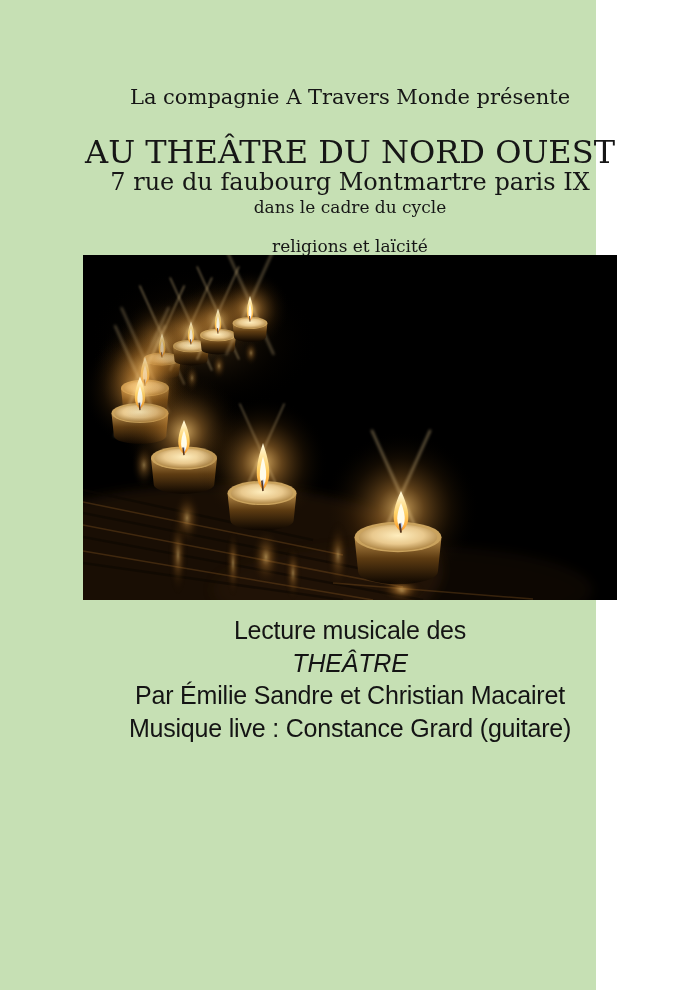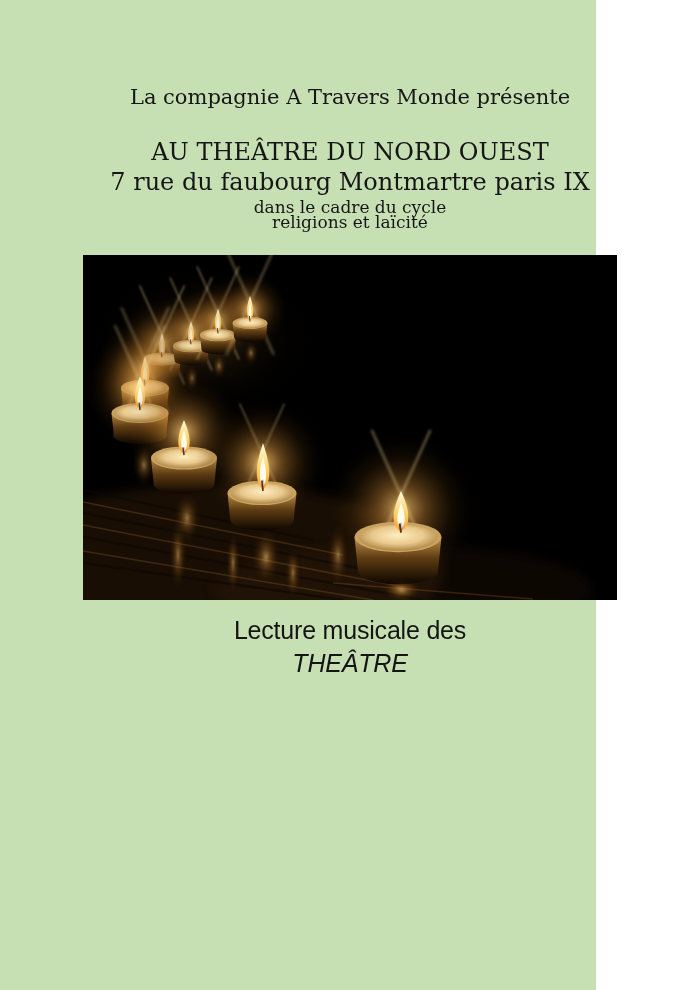--- a/index.html
+++ b/index.html
@@ -20,24 +20,24 @@
     color: #161616;
   }
   .center-line {
     position: absolute;
     left: 0;
     width: 700px;
     text-align: center;
     white-space: nowrap;
   }
   .l-presenter { top: 84px;  font-size: 21px; line-height: 26px; }
-  .l-venue     { top: 137px; font-size: 24px; line-height: 30px; }
+  .l-venue     { top: 137px; font-size: 32px; line-height: 30px; }
   .l-address   { top: 167px; font-size: 24px; line-height: 30px; }
   .l-cycle1    { top: 197px; font-size: 17px; line-height: 21px; }
-  .l-cycle2    { top: 212px; font-size: 17px; line-height: 21px; }
+  .l-cycle2    { top: 236px; font-size: 17px; line-height: 21px; }
 
   .photo-box {
     position: absolute;
     left: 83px;
     top: 255px;
     width: 534px;
     height: 345px;
     background: #000;
   }
   .photo-box svg { display: block; width: 534px; height: 345px; }
@@ -206,15 +206,17 @@
         <use href="#tl" xlink:href="#tl" transform="scale(1.45)"></use>
         <use href="#fl" xlink:href="#fl" transform="translate(3,-7) scale(1.35,1.3)"></use>
         <ellipse cx="4" cy="54" rx="20" ry="14" fill="url(#glowG)" opacity="0.4"></ellipse>
       </g>
     </svg>
   </div>
 
   <div class="event-block">
     <div>Lecture musicale des</div>
     <div class="event-title">THEÂTRE</div>
+    <div>Par Émilie Sandre et Christian Macairet</div>
+    <div>Musique live : Constance Grard (guitare)</div>
   </div>
 
 </div>
 
 </body></html>

